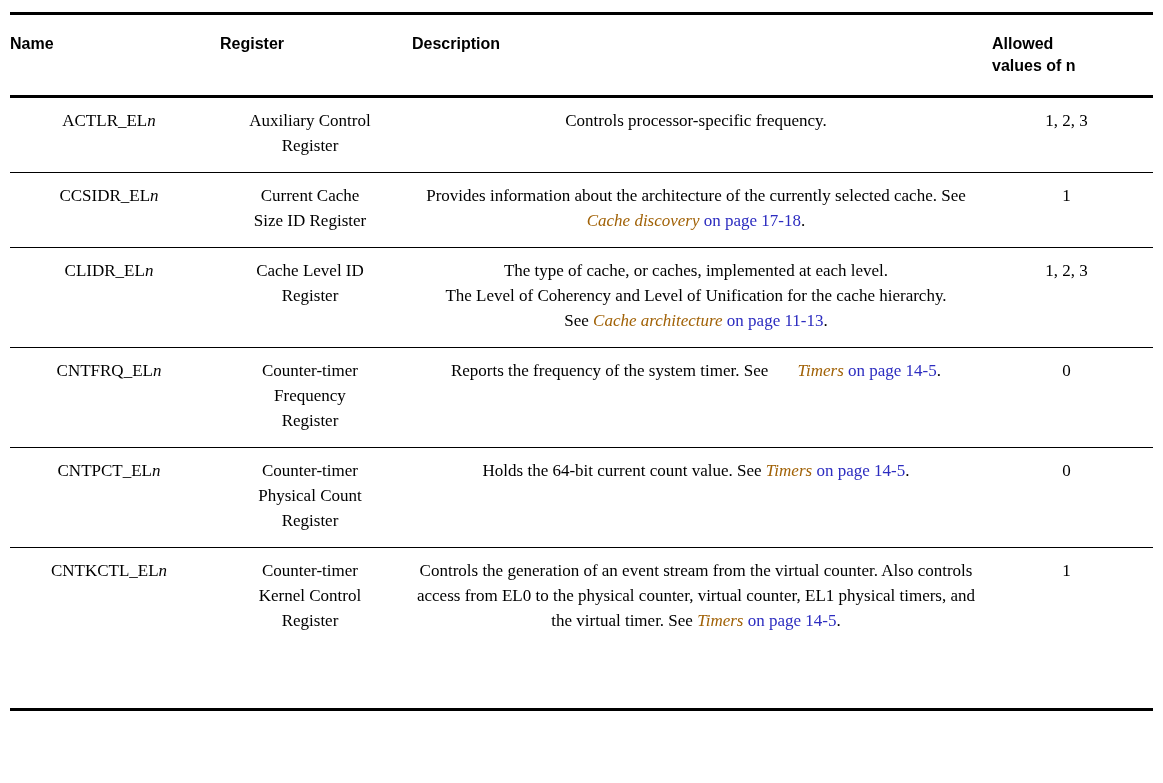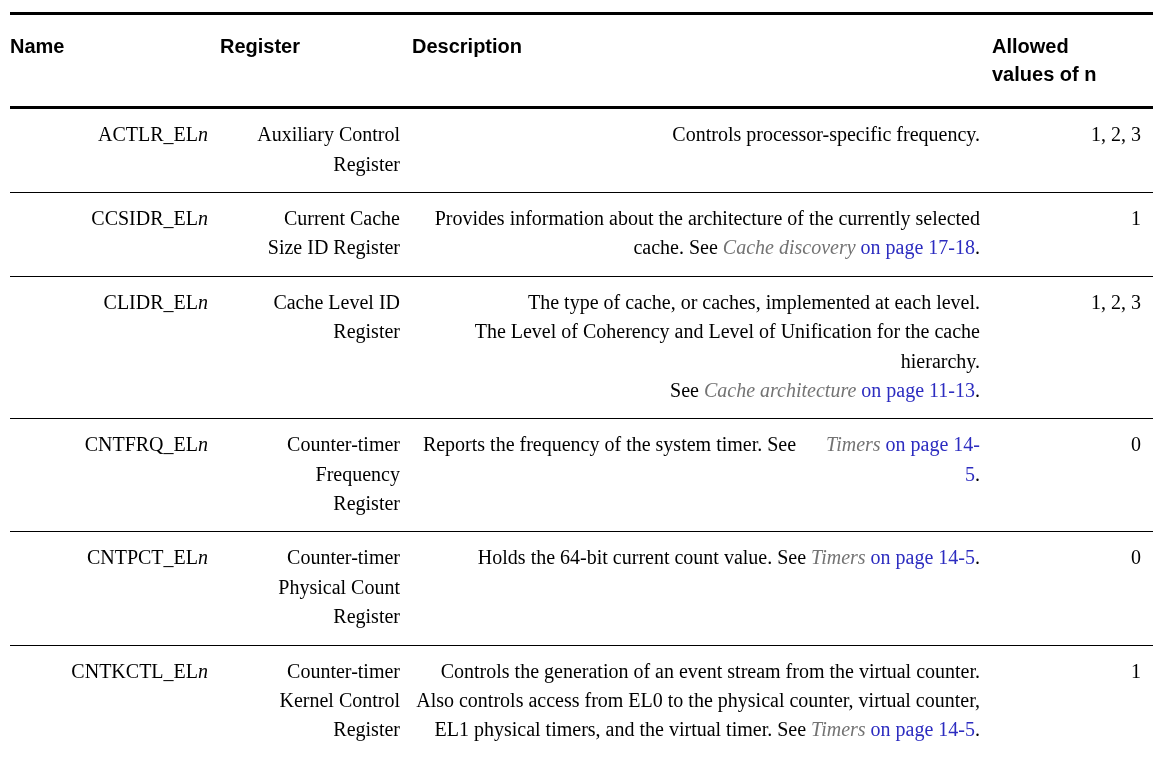--- a/index.html
+++ b/index.html
@@ -34,33 +34,33 @@
     border-collapse: collapse;
     table-layout: fixed;
   }
 
   
   table.reg-table thead th {
     border-top: 3px solid #000000;
     border-bottom: 3px solid #000000;
     font-family: "Liberation Sans", "DejaVu Sans", sans-serif;
     font-weight: bold;
-    font-size: 20px;
+    font-size: 16px;
     line-height: 1.38;
     text-align: left;
     vertical-align: top;
     padding: 18px 10px 18px 0;
     color: #000000;
   }
 
   table.reg-table tbody td {
     border-bottom: 1.6px solid #000000;
     vertical-align: top;
-    text-align: right;
-    font-size: 20px;
+    text-align: center;
+    font-size: 17px;
     line-height: 1.47;
     padding: 11px 12px 13px 0;
     color: #000000;
   }
 
   table.reg-table tbody tr:last-child td {
     border-bottom: 3px solid #000000;
     padding-bottom: 74px;
   }
 
@@ -80,21 +80,21 @@
   .nvar {
     font-style: italic;
   }
 
   
   .xref {
     color: #2c2cc0;
   }
   .xref .xtitle {
     font-style: italic;
-    color: #737373;
+    color: #a16207;
   }
 
   .desc-line {
     display: block;
   }
   .desc-block + .desc-block {
     margin-top: 0;
   }
   .desc-para {
     margin: 0;

